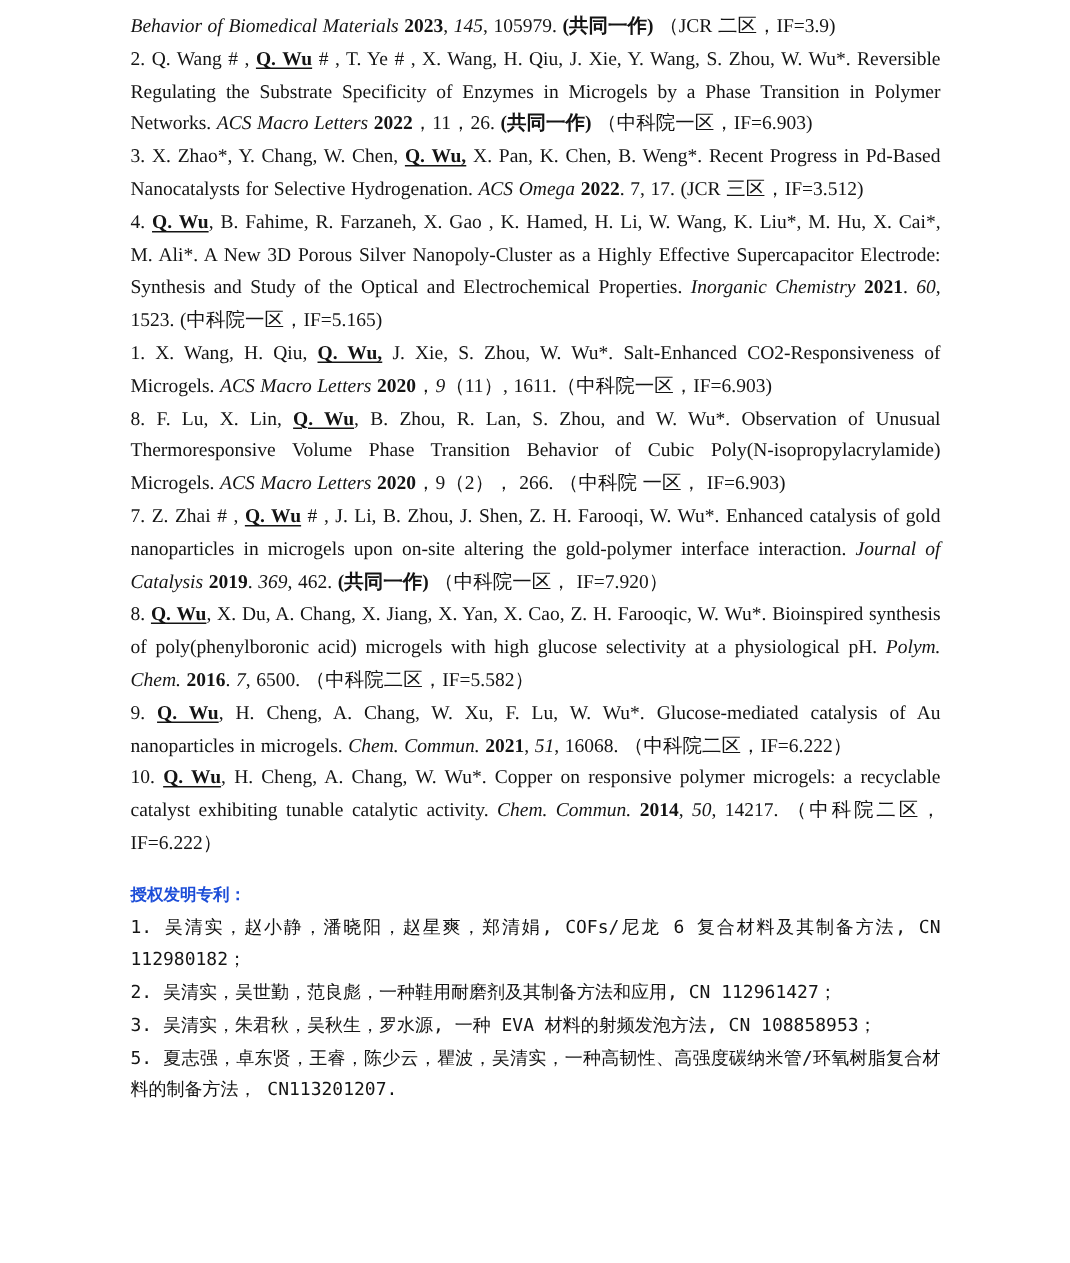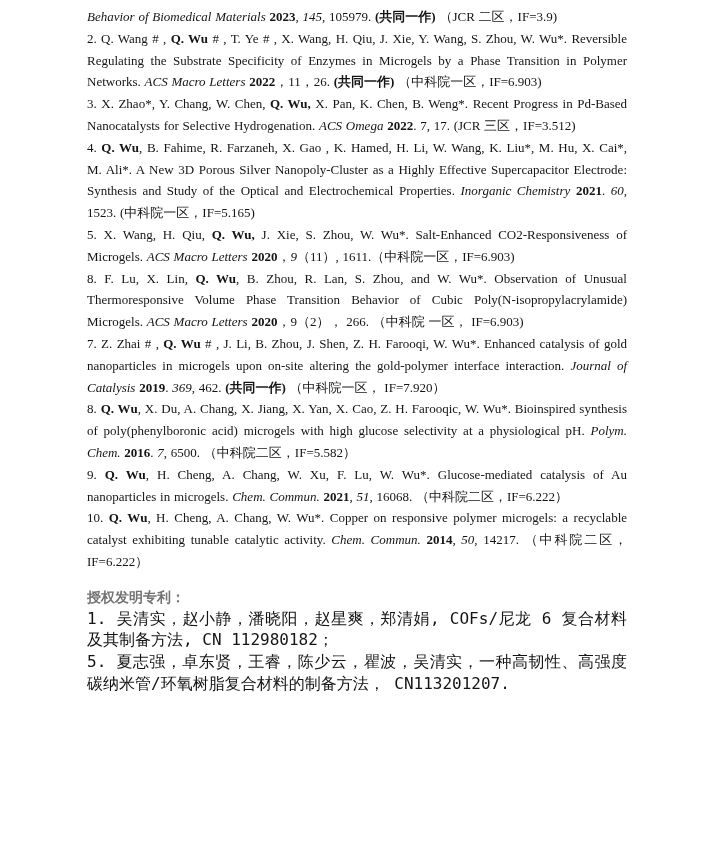--- a/index.html
+++ b/index.html
@@ -25,58 +25,60 @@
     margin: 0;
     font-family: "Liberation Serif", "DejaVu Serif", serif;
     font-size: 13px;
     line-height: 21.8px;
     text-align: justify;
     word-spacing: 0.5px;
     color: #141414;
   }
   .pubs .b { font-weight: bold; }
   .pubs .i { font-style: italic; }
-  .pubs .u { text-underline-offset: 2px; }
+  .pubs .u { text-decoration: underline; text-underline-offset: 2px; }
 
   
   .patents {
     margin-top: 13px;
   }
   .patents-heading {
     font-family: "DejaVu Sans", "Liberation Sans", sans-serif;
     font-weight: bold;
-    font-size: 14px;
+    font-size: 11px;
     line-height: 22px;
-    color: #737373;
+    color: #1d4ed8;
   }
   .patent-items p {
     margin: 0;
     font-family: "DejaVu Sans Mono", "DejaVu Sans", sans-serif;
-    font-size: 16px;
+    font-size: 12px;
     line-height: 21.7px;
     text-align: justify;
     color: #141414;
   }
 </style>
 </head>
 <body>
 
 <div class="page">
   <div class="pubs">
       <p><span class="i">Behavior of Biomedical Materials</span><span> </span><span class="b">2023</span><span>, </span><span class="i">145</span><span>, 105979. </span><span class="b">(共同一作)</span><span> （JCR 二区，IF=3.9)</span></p>
       <p><span>2. Q. Wang # , </span><span class="b u">Q. Wu</span><span> # , T. Ye # , X. Wang, H. Qiu, J. Xie, Y. Wang, S. Zhou, W. Wu*. Reversible Regulating the Substrate Specificity of Enzymes in Microgels by a Phase Transition in Polymer Networks. </span><span class="i">ACS Macro Letters</span><span> </span><span class="b">2022</span><span>，11，26. </span><span class="b">(共同一作)</span><span> （中科院一区，IF=6.903)</span></p>
       <p><span>3. X. Zhao*, Y. Chang, W. Chen, </span><span class="b u">Q. Wu,</span><span> X. Pan, K. Chen, B. Weng*. Recent Progress in Pd-Based Nanocatalysts for Selective Hydrogenation. </span><span class="i">ACS Omega</span><span> </span><span class="b">2022</span><span>. 7, 17. (JCR 三区，IF=3.512)</span></p>
       <p><span>4. </span><span class="b u">Q. Wu</span><span>, B. Fahime, R. Farzaneh, X. Gao , K. Hamed, H. Li, W. Wang, K. Liu*, M. Hu, X. Cai*, M. Ali*. A New 3D Porous Silver Nanopoly-Cluster as a Highly Effective Supercapacitor Electrode: Synthesis and Study of the Optical and Electrochemical Properties. </span><span class="i">Inorganic Chemistry</span><span> </span><span class="b">2021</span><span>. </span><span class="i">60</span><span>, 1523. (中科院一区，IF=5.165)</span></p>
-      <p><span>5. X. Wang, H. Qiu, </span><span class="b u">Q. Wu,</span><span> J. Xie, S. Zhou, W. Wu*. Salt-Enhanced CO2-Responsiveness of Microgels. </span><span class="i">ACS Macro Letters</span><span> </span><span class="b">2020</span><span>，</span><span class="i">9</span><span>（11）, 1611.（中科院一区，IF=6.903)</span></p>
+      <p><span>1. X. Wang, H. Qiu, </span><span class="b u">Q. Wu,</span><span> J. Xie, S. Zhou, W. Wu*. Salt-Enhanced CO2-Responsiveness of Microgels. </span><span class="i">ACS Macro Letters</span><span> </span><span class="b">2020</span><span>，</span><span class="i">9</span><span>（11）, 1611.（中科院一区，IF=6.903)</span></p>
       <p><span>8. F. Lu, X. Lin, </span><span class="b u">Q. Wu</span><span>, B. Zhou, R. Lan, S. Zhou, and W. Wu*. Observation of Unusual Thermoresponsive Volume Phase Transition Behavior of Cubic Poly(N-isopropylacrylamide) Microgels. </span><span class="i">ACS Macro Letters</span><span> </span><span class="b">2020</span><span>，9（2）， 266. （中科院 一区， IF=6.903)</span></p>
       <p><span>7. Z. Zhai # , </span><span class="b u">Q. Wu</span><span> # , J. Li, B. Zhou, J. Shen, Z. H. Farooqi, W. Wu*. Enhanced catalysis of gold nanoparticles in microgels upon on-site altering the gold-polymer interface interaction. </span><span class="i">Journal of Catalysis</span><span> </span><span class="b">2019</span><span>. </span><span class="i">369</span><span>, 462. </span><span class="b">(共同一作)</span><span> （中科院一区， IF=7.920）</span></p>
       <p><span>8. </span><span class="b u">Q. Wu</span><span>, X. Du, A. Chang, X. Jiang, X. Yan, X. Cao, Z. H. Farooqic, W. Wu*. Bioinspired synthesis of poly(phenylboronic acid) microgels with high glucose selectivity at a physiological pH. </span><span class="i">Polym. Chem.</span><span> </span><span class="b">2016</span><span>. </span><span class="i">7</span><span>, 6500. （中科院二区，IF=5.582）</span></p>
       <p><span>9. </span><span class="b u">Q. Wu</span><span>, H. Cheng, A. Chang, W. Xu, F. Lu, W. Wu*. Glucose-mediated catalysis of Au nanoparticles in microgels. </span><span class="i">Chem. Commun.</span><span> </span><span class="b">2021</span><span>, </span><span class="i">51</span><span>, 16068. （中科院二区，IF=6.222）</span></p>
       <p><span>10. </span><span class="b u">Q. Wu</span><span>, H. Cheng, A. Chang, W. Wu*. Copper on responsive polymer microgels: a recyclable catalyst exhibiting tunable catalytic activity. </span><span class="i">Chem. Commun.</span><span> </span><span class="b">2014</span><span>, </span><span class="i">50</span><span>, 14217. （中科院二区，IF=6.222）</span></p>
     </div>
   <div class="patents">
     <div class="patents-heading">授权发明专利：</div>
     <div class="patent-items">
         <p>1. 吴清实，赵小静，潘晓阳，赵星爽，郑清娟, COFs/尼龙 6 复合材料及其制备方法, CN 112980182；</p>
+        <p>2. 吴清实，吴世勤，范良彪，一种鞋用耐磨剂及其制备方法和应用, CN 112961427；</p>
+        <p>3. 吴清实，朱君秋，吴秋生，罗水源, 一种 EVA 材料的射频发泡方法, CN 108858953；</p>
         <p>5. 夏志强，卓东贤，王睿，陈少云，瞿波，吴清实，一种高韧性、高强度碳纳米管/环氧树脂复合材料的制备方法， CN113201207.</p>
       </div>
   </div>
 </div>
 
 </body></html>

